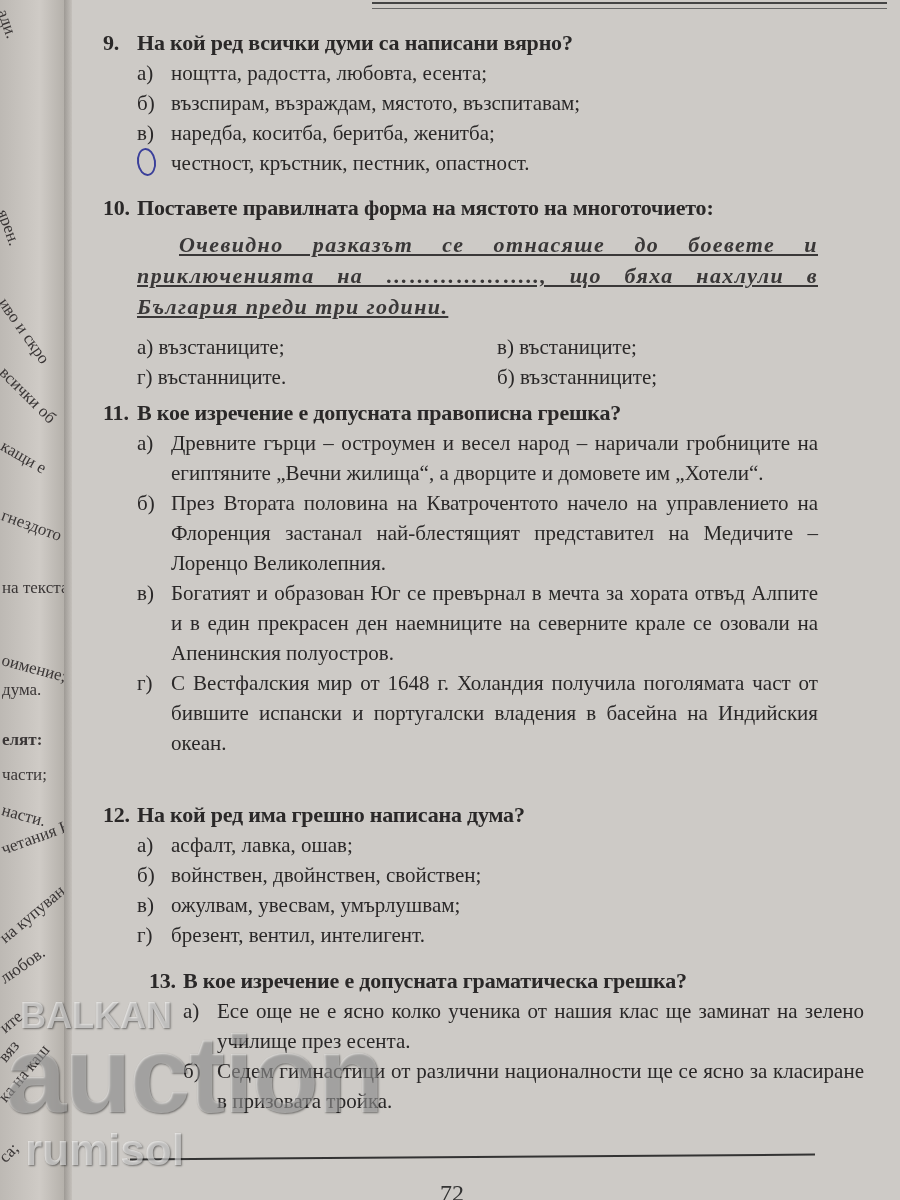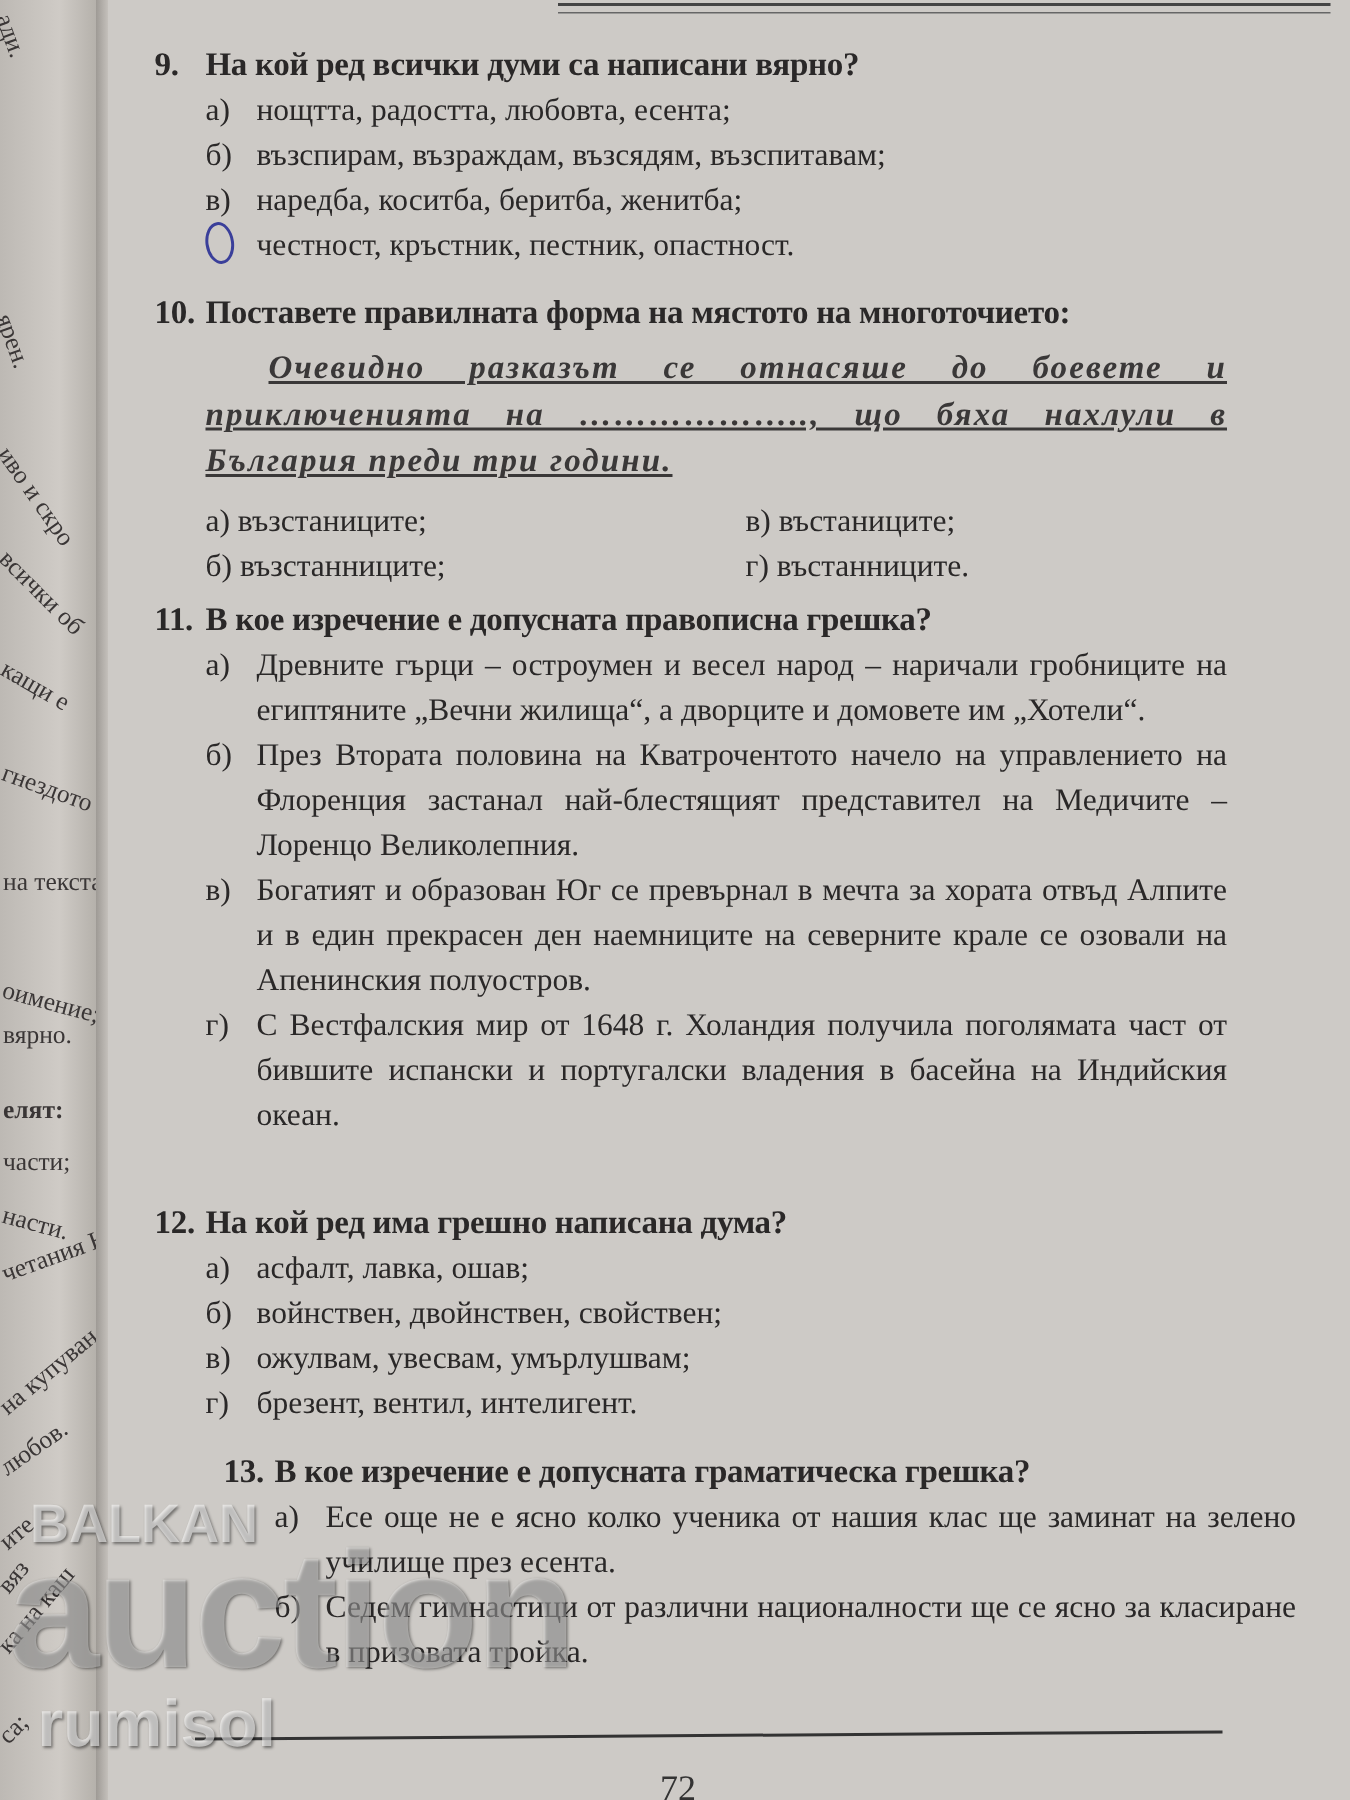--- a/index.html
+++ b/index.html
@@ -75,21 +75,21 @@
 
 <div class="left-page">
   <span class="frag" style="top:0px;transform:rotate(70deg);">ади.</span>
   <span class="frag" style="top:200px;transform:rotate(70deg);">ярен.</span>
   <span class="frag" style="top:290px;transform:rotate(55deg);">иво и скро</span>
   <span class="frag" style="top:360px;transform:rotate(45deg);">всички об</span>
   <span class="frag" style="top:435px;transform:rotate(30deg);">кащи е</span>
   <span class="frag" style="top:505px;transform:rotate(20deg);">гнездото</span>
   <span class="frag" style="top:578px;">на текста</span>
   <span class="frag" style="top:650px;transform:rotate(15deg);">оимение;</span>
-  <span class="frag" style="top:680px;">вярно.</span>
+  <span class="frag" style="top:680px;">дума.</span>
   <span class="frag" style="top:730px;font-weight:bold;">елят:</span>
   <span class="frag" style="top:765px;">части;</span>
   <span class="frag" style="top:800px;transform:rotate(15deg);">насти.</span>
   <span class="frag" style="top:840px;transform:rotate(-20deg);">четания Н</span>
   <span class="frag" style="top:930px;transform:rotate(-40deg);">на купуван</span>
   <span class="frag" style="top:970px;transform:rotate(-35deg);">любов.</span>
   <span class="frag" style="top:1020px;transform:rotate(-40deg);">ите</span>
   <span class="frag" style="top:1050px;transform:rotate(-50deg);">вяз</span>
   <span class="frag" style="top:1090px;transform:rotate(-50deg);">ка на каш</span>
   <span class="frag" style="top:1150px;transform:rotate(-45deg);">са;</span>
@@ -99,36 +99,36 @@
 <div class="page">
   <div class="top-rule"></div>
   <div class="top-rule2"></div>
 </div>
 
 <div class="q" style="top:28px;">
   <div class="q-title">
     <span class="q-num">9.</span><span>На кой ред всички думи са написани вярно?</span>
   </div>
   <div class="opt"><span class="lbl">а)</span><span class="txt">нощтта, радостта, любовта, есента;</span></div>
-  <div class="opt"><span class="lbl">б)</span><span class="txt">възспирам,  възраждам, възсядям, възспитавам;</span></div>
+  <div class="opt"><span class="lbl">б)</span><span class="txt">възспирам,  възраждам, мястото, възспитавам;</span></div>
   <div class="opt"><span class="lbl">в)</span><span class="txt">наредба, коситба,  беритба, женитба;</span></div>
   <div class="opt"><span class="txt">честност, кръстник, пестник, опастност.</span></div>
 </div>
 <div class="circle-mark"></div>
 
 <div class="q" style="top:193px;">
   <div class="q-title">
     <span class="q-num">10.</span><span>Поставете правилната форма на мястото на многоточието:</span>
   </div>
   <div class="quote" style="margin-top:6px;text-indent:42px;">Очевидно разказът се отнасяше до боевете и приключенията на ……………….., що бяха нахлули в България преди три години.</div>
   <div class="grid2" style="margin-top:10px;">
     <div class="cell"><span>а)</span> <span>възстаниците;</span></div>
     <div class="cell"><span>в)</span> <span>въстаниците;</span></div>
+    <div class="cell"><span>г)</span> <span>въстанниците.</span></div>
     <div class="cell"><span>б)</span> <span>възстанниците;</span></div>
-    <div class="cell"><span>г)</span> <span>въстанниците.</span></div>
   </div>
 </div>
 
 <div class="q" style="top:398px;">
   <div class="q-title">
     <span class="q-num">11.</span><span>В кое изречение е допусната правописна грешка?</span>
   </div>
   <div class="opt multi"><span class="lbl">а)</span><span class="txt">Древните гърци – остроумен и весел народ – наричали гробниците на египтяните „Вечни жилища“, а дворците и домовете им „Хотели“.</span></div>
   <div class="opt multi"><span class="lbl">б)</span><span class="txt">През Втората половина на Кватрочентото начело на управлението на Флоренция застанал най-блестящият представител на Медичите – Лоренцо Великолепния.</span></div>
   <div class="opt multi"><span class="lbl">в)</span><span class="txt">Богатият и образован Юг се превърнал в мечта за хората отвъд Алпите и в един прекрасен ден наемниците на северните крале се озовали на Апенинския полуостров.</span></div>

